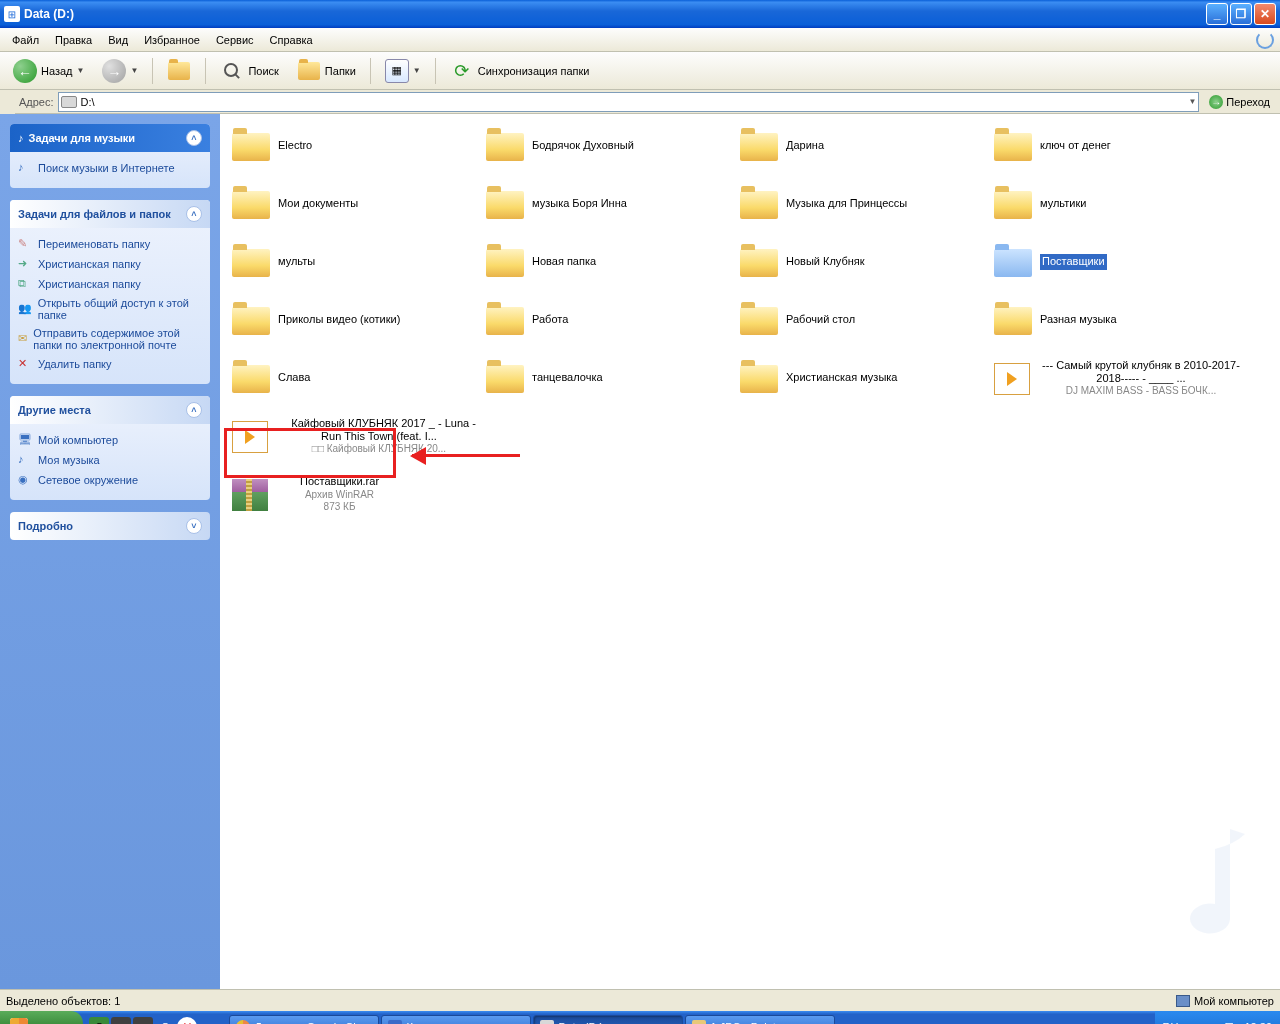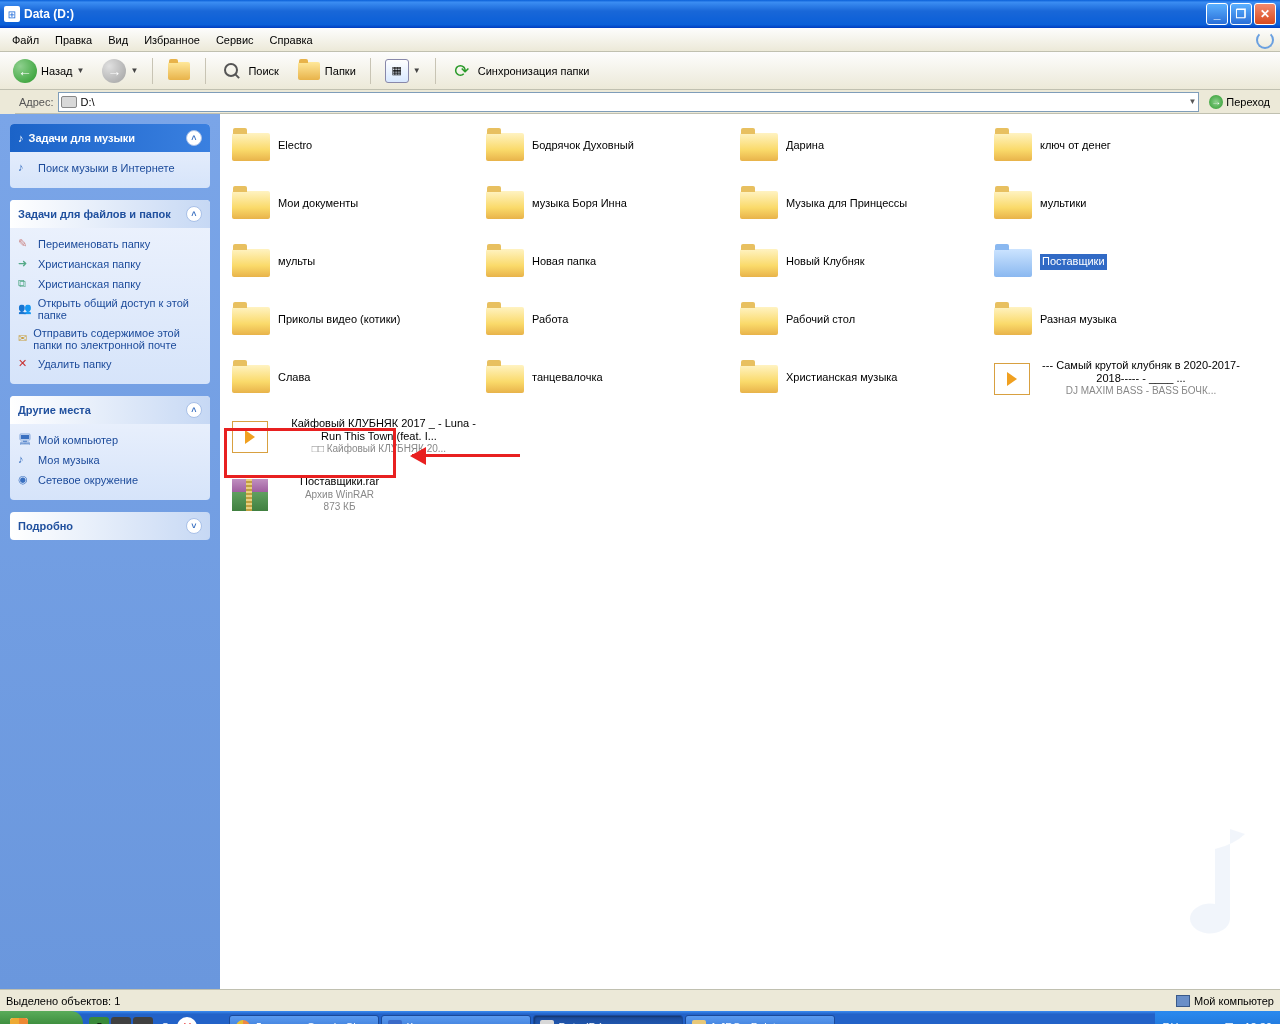--- a/index.html
+++ b/index.html
@@ -362,21 +362,21 @@
           </div>
     <div class="file-label ">Христианская музыка</div>
         </div>
         <div class="file-item">
           <div class="file-icon">
             <div class="media-ic">
               <div class="play"></div>
             </div>
           </div>
   <div>
-            <div class="file-label">--- Самый крутой клубняк в 2020-2017-2018----- - ____ ...</div>
+            <div class="file-label">--- Самый крутой клубняк в 2010-2017-2018----- - ____ ...</div>
             <div class="file-meta">DJ MAXIM BASS - BASS БОЧК...</div>
           </div>
         </div>
         <div class="file-item">
           <div class="file-icon">
             <div class="media-ic">
               <div class="play"></div>
             </div>
           </div>
   <div>

